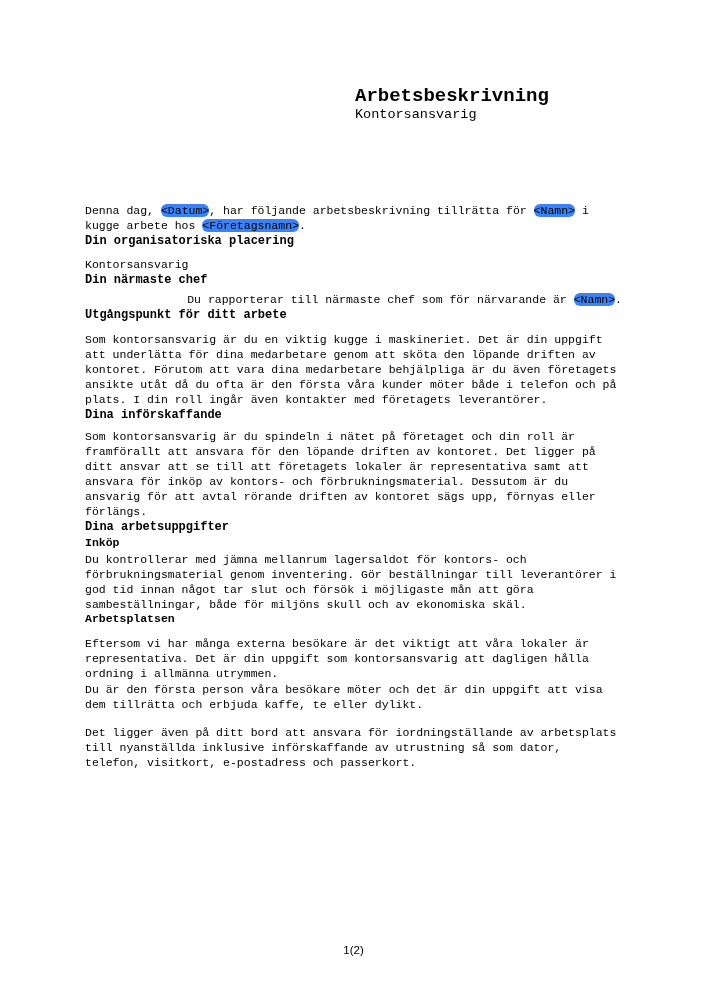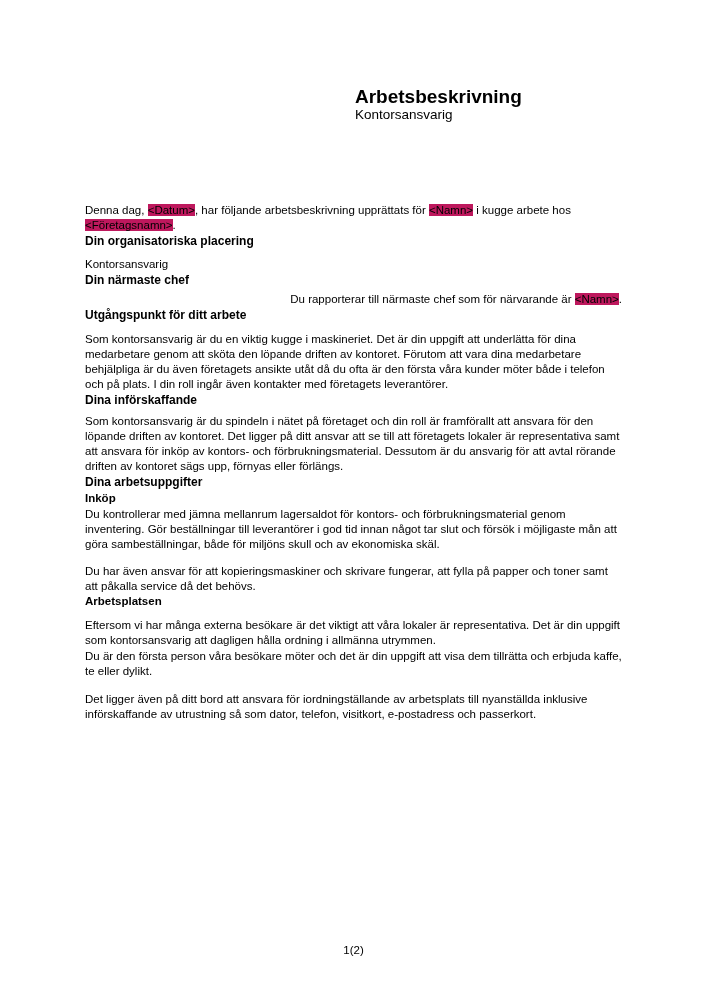--- a/index.html
+++ b/index.html
@@ -14,20 +14,21 @@
     background: #ffffff;
     color: #000000;
     font-family: "Liberation Sans", "DejaVu Sans", sans-serif;
     overflow: hidden;
   }
   .content {
     position: absolute;
     left: 85px;
     top: 0;
     width: 537px;
+    font-family: Liberation Mono, monospace;
   }
   .title-block {
     margin-left: 270px;
     padding-top: 86px;
   }
   .doc-title {
     font-size: 19px;
     font-weight: bold;
     line-height: 21px;
     margin: 0;
@@ -39,21 +40,22 @@
   }
   .body-text {
     font-size: 11.5px;
     line-height: 15px;
     margin: 0;
   }
   .intro {
     margin-top: 80px;
   }
   .hl {
-    background: #be185d;
+    background: #3b82f6;
+    border-radius: 6px;
   }
   h2.section-heading {
     font-size: 12px;
     font-weight: bold;
     line-height: 17px;
     margin: 0;
   }
   h3.sub-heading {
     font-size: 11.5px;
     font-weight: bold;
@@ -90,39 +92,38 @@
 <body>
 
 <div class="page">
   <div class="content">
 
     <div class="title-block">
       <h1 class="doc-title">Arbetsbeskrivning</h1>
       <div class="doc-subtitle">Kontorsansvarig</div>
     </div>
 
-    <p class="body-text intro"><span>Denna dag, </span><span class="hl">&lt;Datum&gt;</span><span>, har följande arbetsbeskrivning upprättats för </span><span class="hl">&lt;Namn&gt;</span><span> i kugge arbete hos </span><span class="hl">&lt;Företagsnamn&gt;</span><span>.</span></p>
+    <p class="body-text intro"><span>Denna dag, </span><span class="hl">&lt;Datum&gt;</span><span>, har följande arbetsbeskrivning tillrätta för </span><span class="hl">&lt;Namn&gt;</span><span> i kugge arbete hos </span><span class="hl">&lt;Företagsnamn&gt;</span><span>.</span></p>
 
     <h2 class="section-heading mt-h2-1">Din organisatoriska placering</h2>
     <p class="body-text mt-body-1">Kontorsansvarig</p>
 
     <h2 class="section-heading mt-h2-2">Din närmaste chef</h2>
     <p class="body-text mt-body-2"><span>Du rapporterar till närmaste chef som för närvarande är </span><span class="hl">&lt;Namn&gt;</span><span>.</span></p>
 
     <h2 class="section-heading mt-h2-3">Utgångspunkt för ditt arbete</h2>
     <p class="body-text mt-body-3">Som kontorsansvarig är du en viktig kugge i maskineriet. Det är din uppgift att underlätta för dina medarbetare genom att sköta den löpande driften av kontoret. Förutom att vara dina medarbetare behjälpliga är du även företagets ansikte utåt då du ofta är den första våra kunder möter både i telefon och på plats. I din roll ingår även kontakter med företagets leverantörer.</p>
 
     <h2 class="section-heading mt-h2-4">Dina införskaffande</h2>
     <p class="body-text mt-body-4">Som kontorsansvarig är du spindeln i nätet på företaget och din roll är framförallt att ansvara för den löpande driften av kontoret. Det ligger på ditt ansvar att se till att företagets lokaler är representativa samt att ansvara för inköp av kontors- och förbrukningsmaterial. Dessutom är du ansvarig för att avtal rörande driften av kontoret sägs upp, förnyas eller förlängs.</p>
 
     <h2 class="section-heading mt-h2-5">Dina arbetsuppgifter</h2>
 
     <h3 class="sub-heading mt-h3-1">Inköp</h3>
     <p class="body-text mt-body-5">Du kontrollerar med jämna mellanrum lagersaldot för kontors- och förbrukningsmaterial genom inventering. Gör beställningar till leverantörer i god tid innan något tar slut och försök i möjligaste mån att göra sambeställningar, både för miljöns skull och av ekonomiska skäl.</p>
-    <p class="body-text mt-body-6">Du har även ansvar för att kopieringsmaskiner och skrivare fungerar, att fylla på papper och toner samt att påkalla service då det behövs.</p>
 
     <h3 class="sub-heading mt-h3-2">Arbetsplatsen</h3>
     <p class="body-text mt-body-8">Eftersom vi har många externa besökare är det viktigt att våra lokaler är representativa. Det är din uppgift som kontorsansvarig att dagligen hålla ordning i allmänna utrymmen.</p>
     <p class="body-text mt-body-7">Du är den första person våra besökare möter och det är din uppgift att visa dem tillrätta och erbjuda kaffe, te eller dylikt.</p>
     <p class="body-text mt-body-9">Det ligger även på ditt bord att ansvara för iordningställande av arbetsplats till nyanställda inklusive införskaffande av utrustning så som dator, telefon, visitkort, e-postadress och passerkort.</p>
 
   </div>
 
   <div class="footer">1(2)</div>
 </div>

